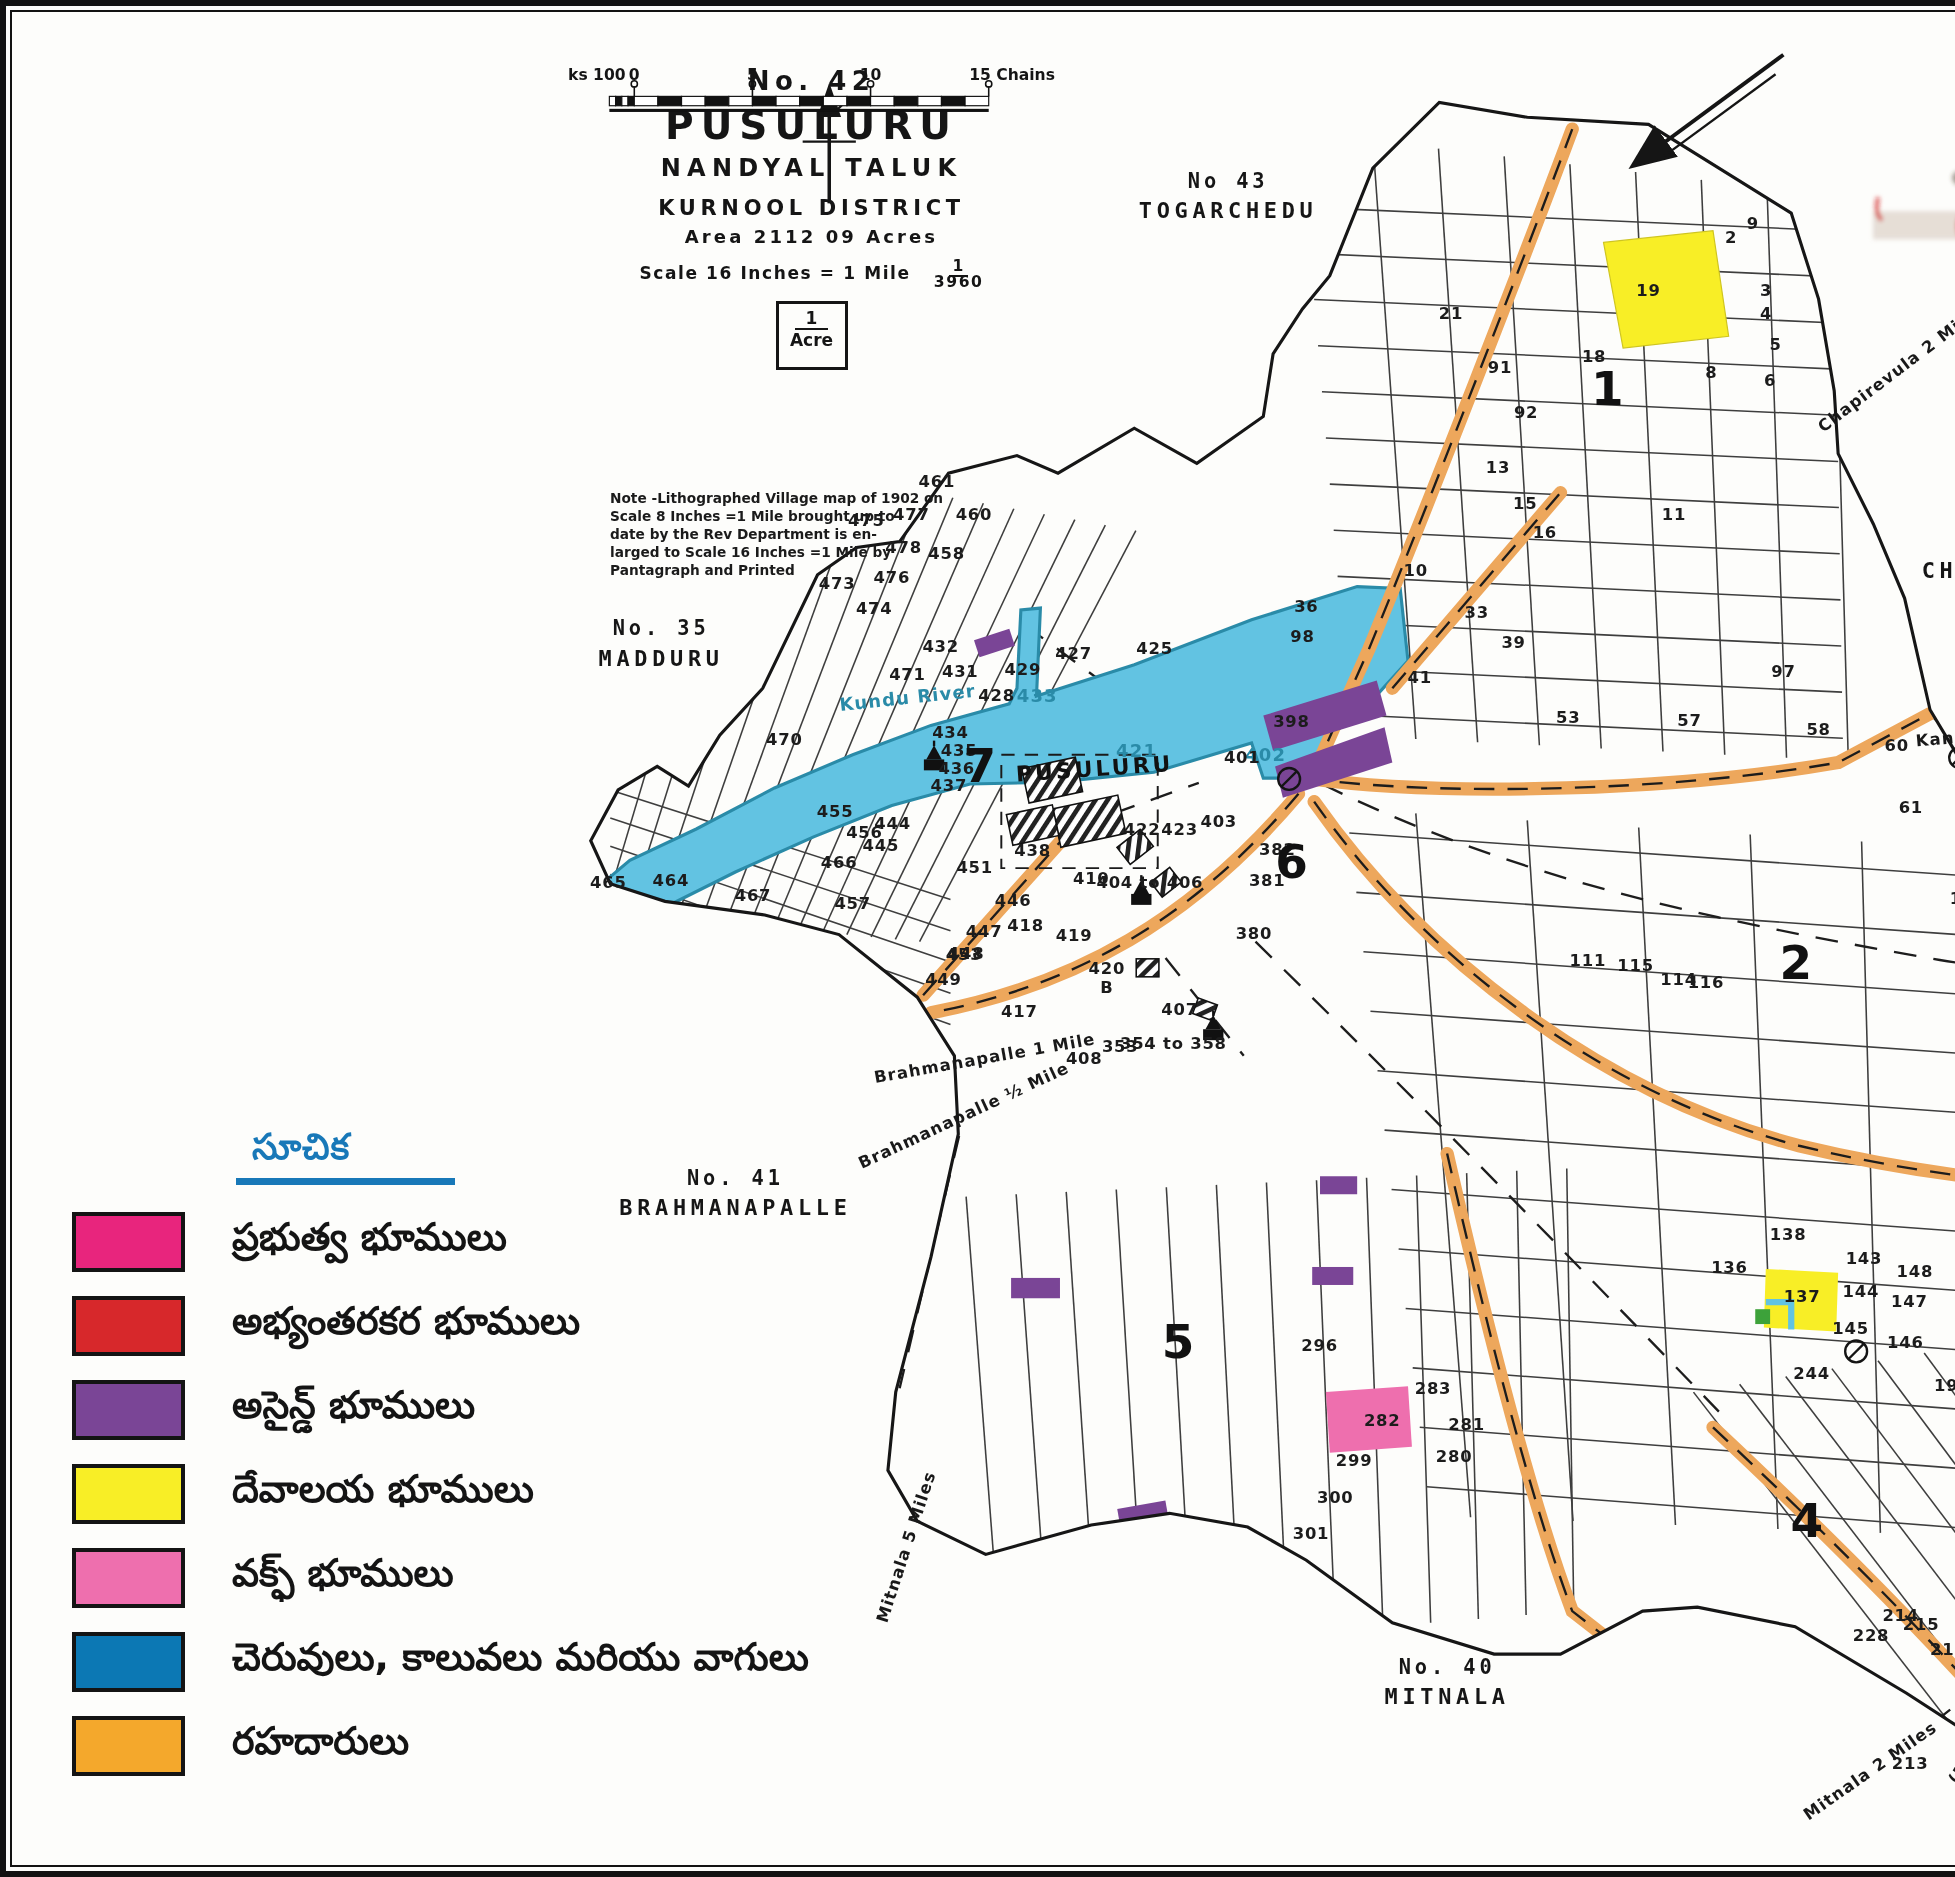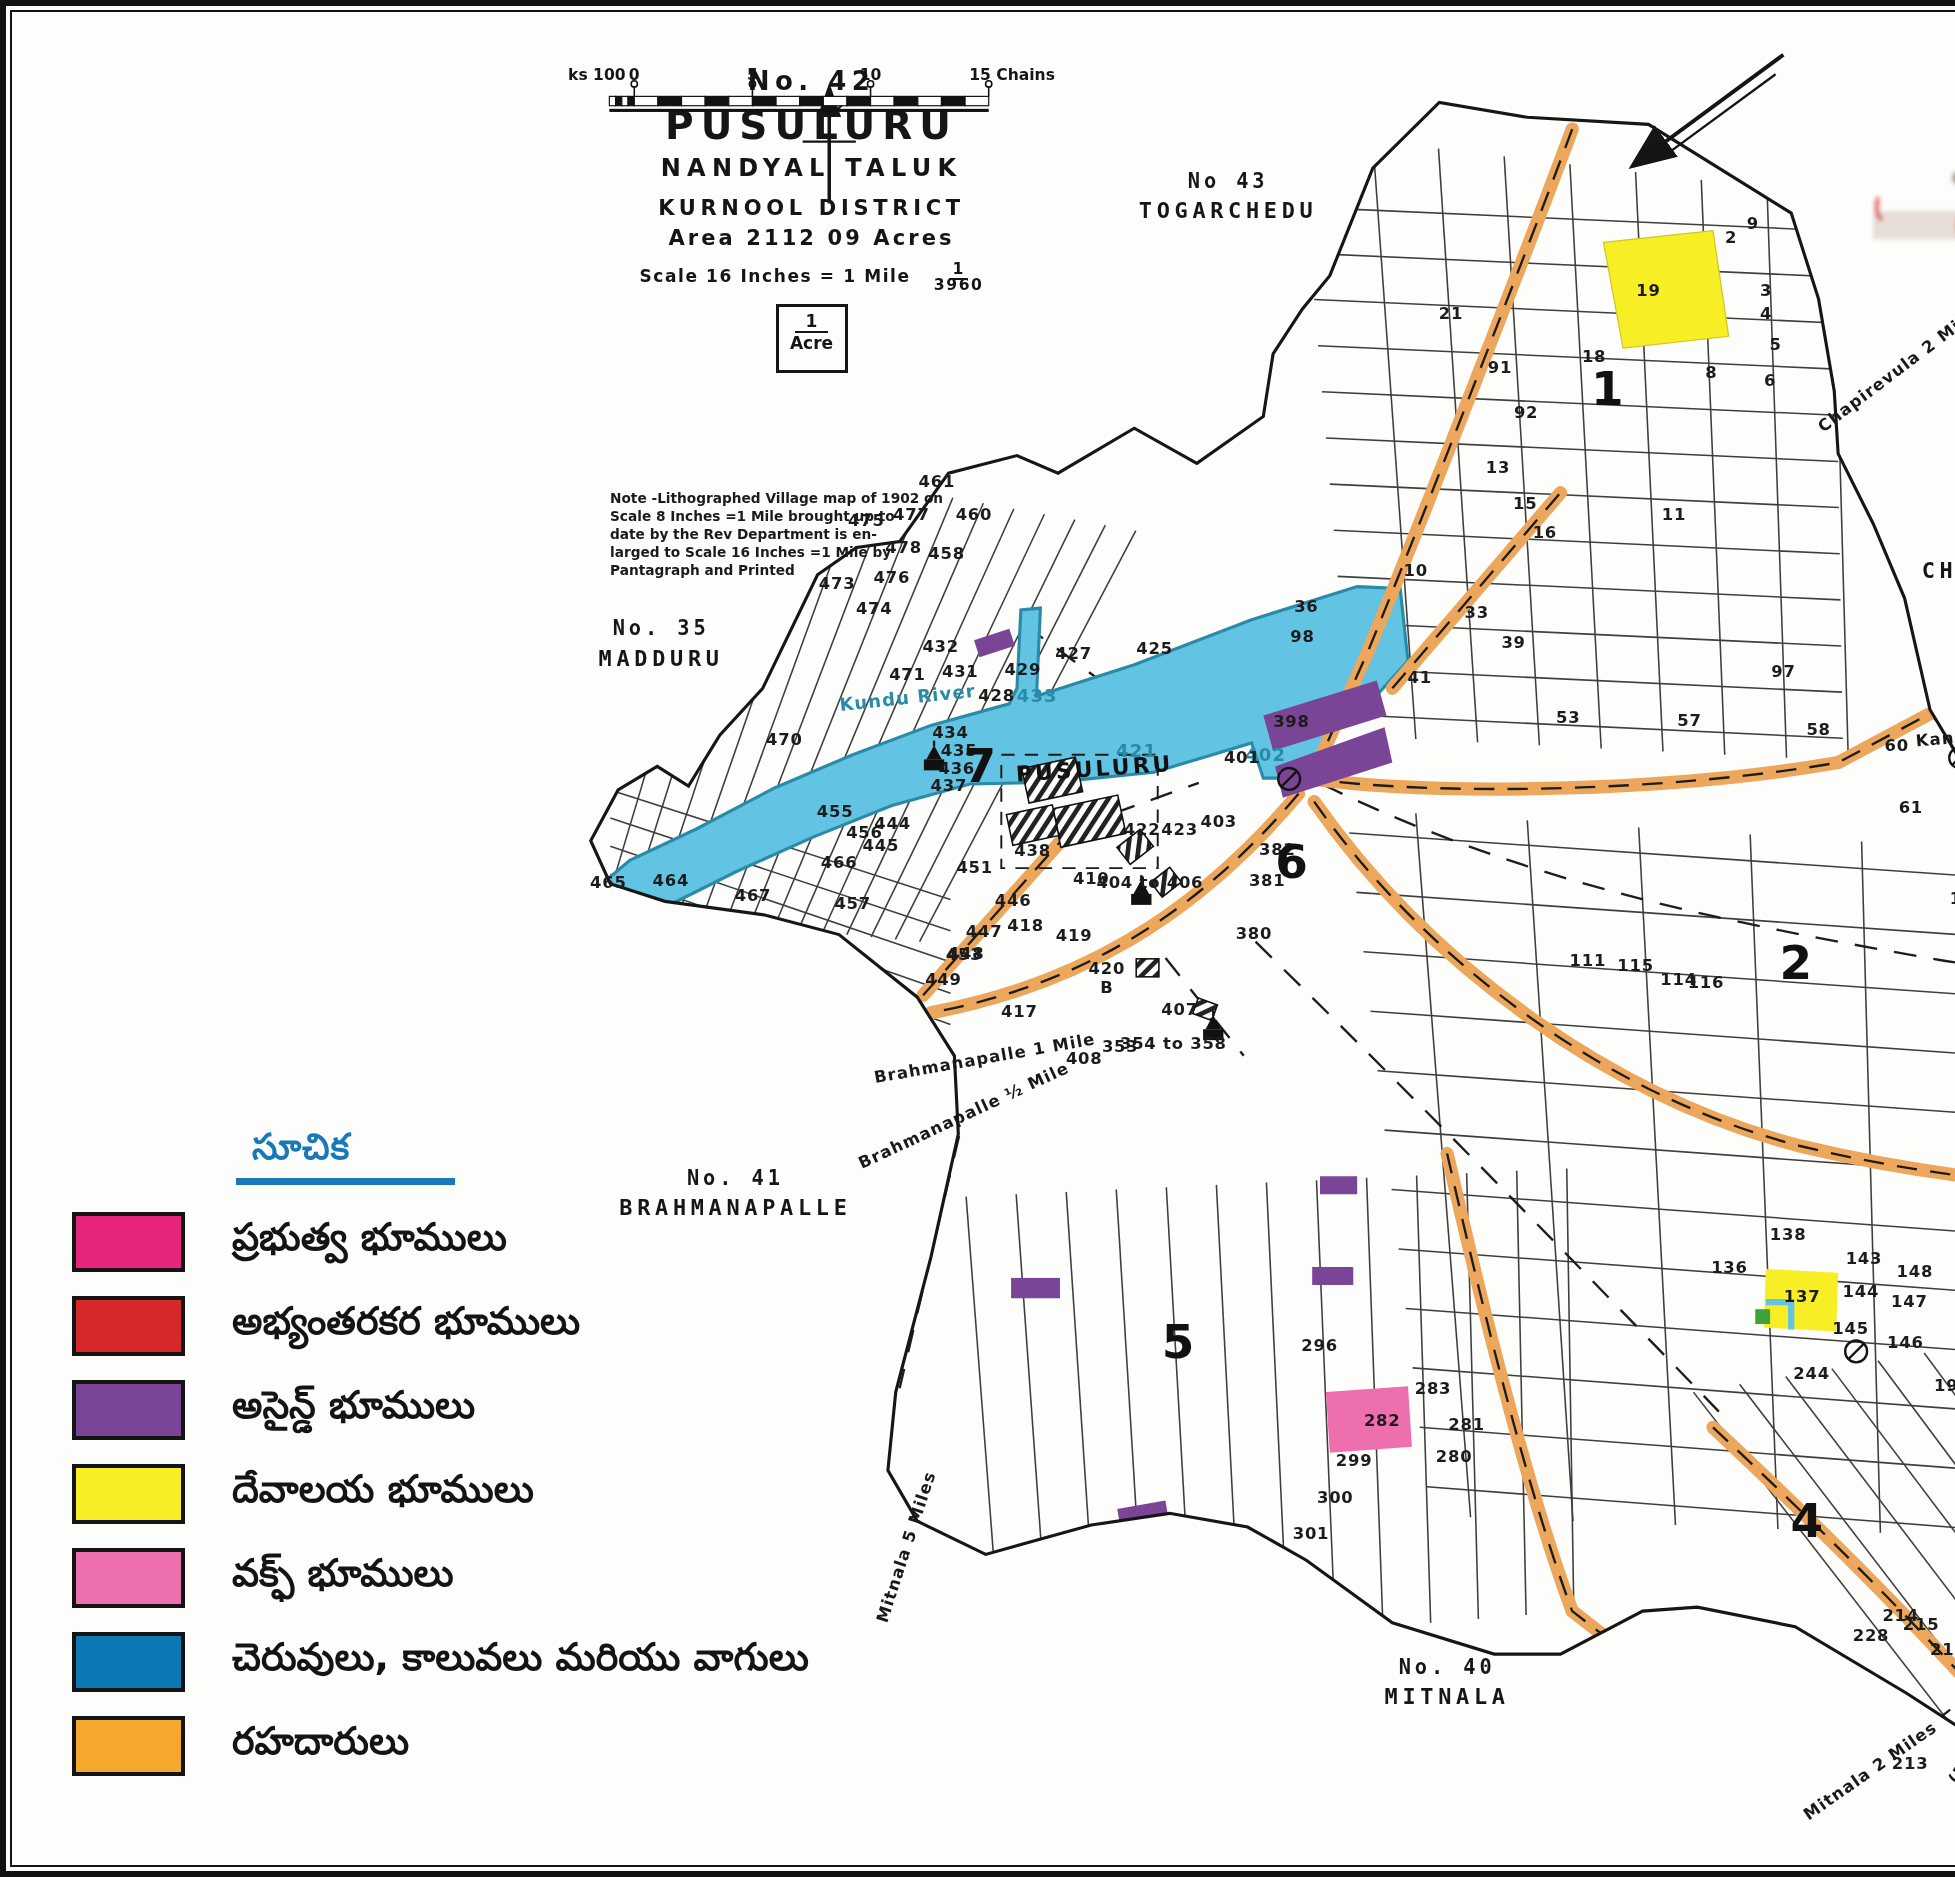--- a/index.html
+++ b/index.html
@@ -7,21 +7,21 @@
          font-family:"DejaVu Sans",sans-serif;}
   .sheet::before{content:"";position:absolute;inset:0;border:6.3px solid #121212;pointer-events:none;z-index:50;}
   .sheet::after{content:"";position:absolute;inset:10.2px;border:2px solid #121212;pointer-events:none;z-index:50;}
   svg{position:absolute;left:0;top:0;}
   
   .title-block{position:absolute;left:567px;top:66px;width:489px;text-align:center;color:#151515;z-index:5;}
   .tb-no{font-size:26px;font-weight:bold;letter-spacing:5.5px;}
   .tb-village{font-size:39px;font-weight:bold;letter-spacing:7px;margin-top:7px;}
   .tb-taluk{font-size:24px;font-weight:bold;letter-spacing:6.3px;margin-top:6.3px;}
   .tb-district{font-size:21px;font-weight:bold;letter-spacing:4.7px;margin-top:14px;}
-  .tb-area{font-size:21px;font-weight:bold;letter-spacing:3.1px;margin-top:5.5px;}
+  .tb-area{font-size:18px;font-weight:bold;letter-spacing:3.1px;margin-top:5.5px;}
   .tb-scale-line{font-size:17px;font-weight:bold;margin-top:11px;letter-spacing:1.6px;}
   .tb-rf{display:inline-block;margin-left:15.6px;font-size:15.6px;font-weight:bold;vertical-align:middle;line-height:1.05;}
   .tb-rf .num{border-bottom:2px solid #151515;padding:0 3.1px;}
   .acre-box{margin:10.2px auto 0;width:66px;height:59px;border:3.5px solid #151515;
             font-size:17px;font-weight:bold;line-height:1.2;padding-top:3.9px;}
   .acre-box .one{border-bottom:2px solid #151515;display:inline-block;padding:0 10.2px;}
   .tb-note{position:absolute;left:610px;top:489px;width:399px;text-align:left;font-size:13.7px;
            font-weight:bold;line-height:1.32;white-space:pre-line;color:#1b1b1b;z-index:5;}
   
   .legend{position:absolute;left:72px;top:1126px;width:899px;z-index:5;}

